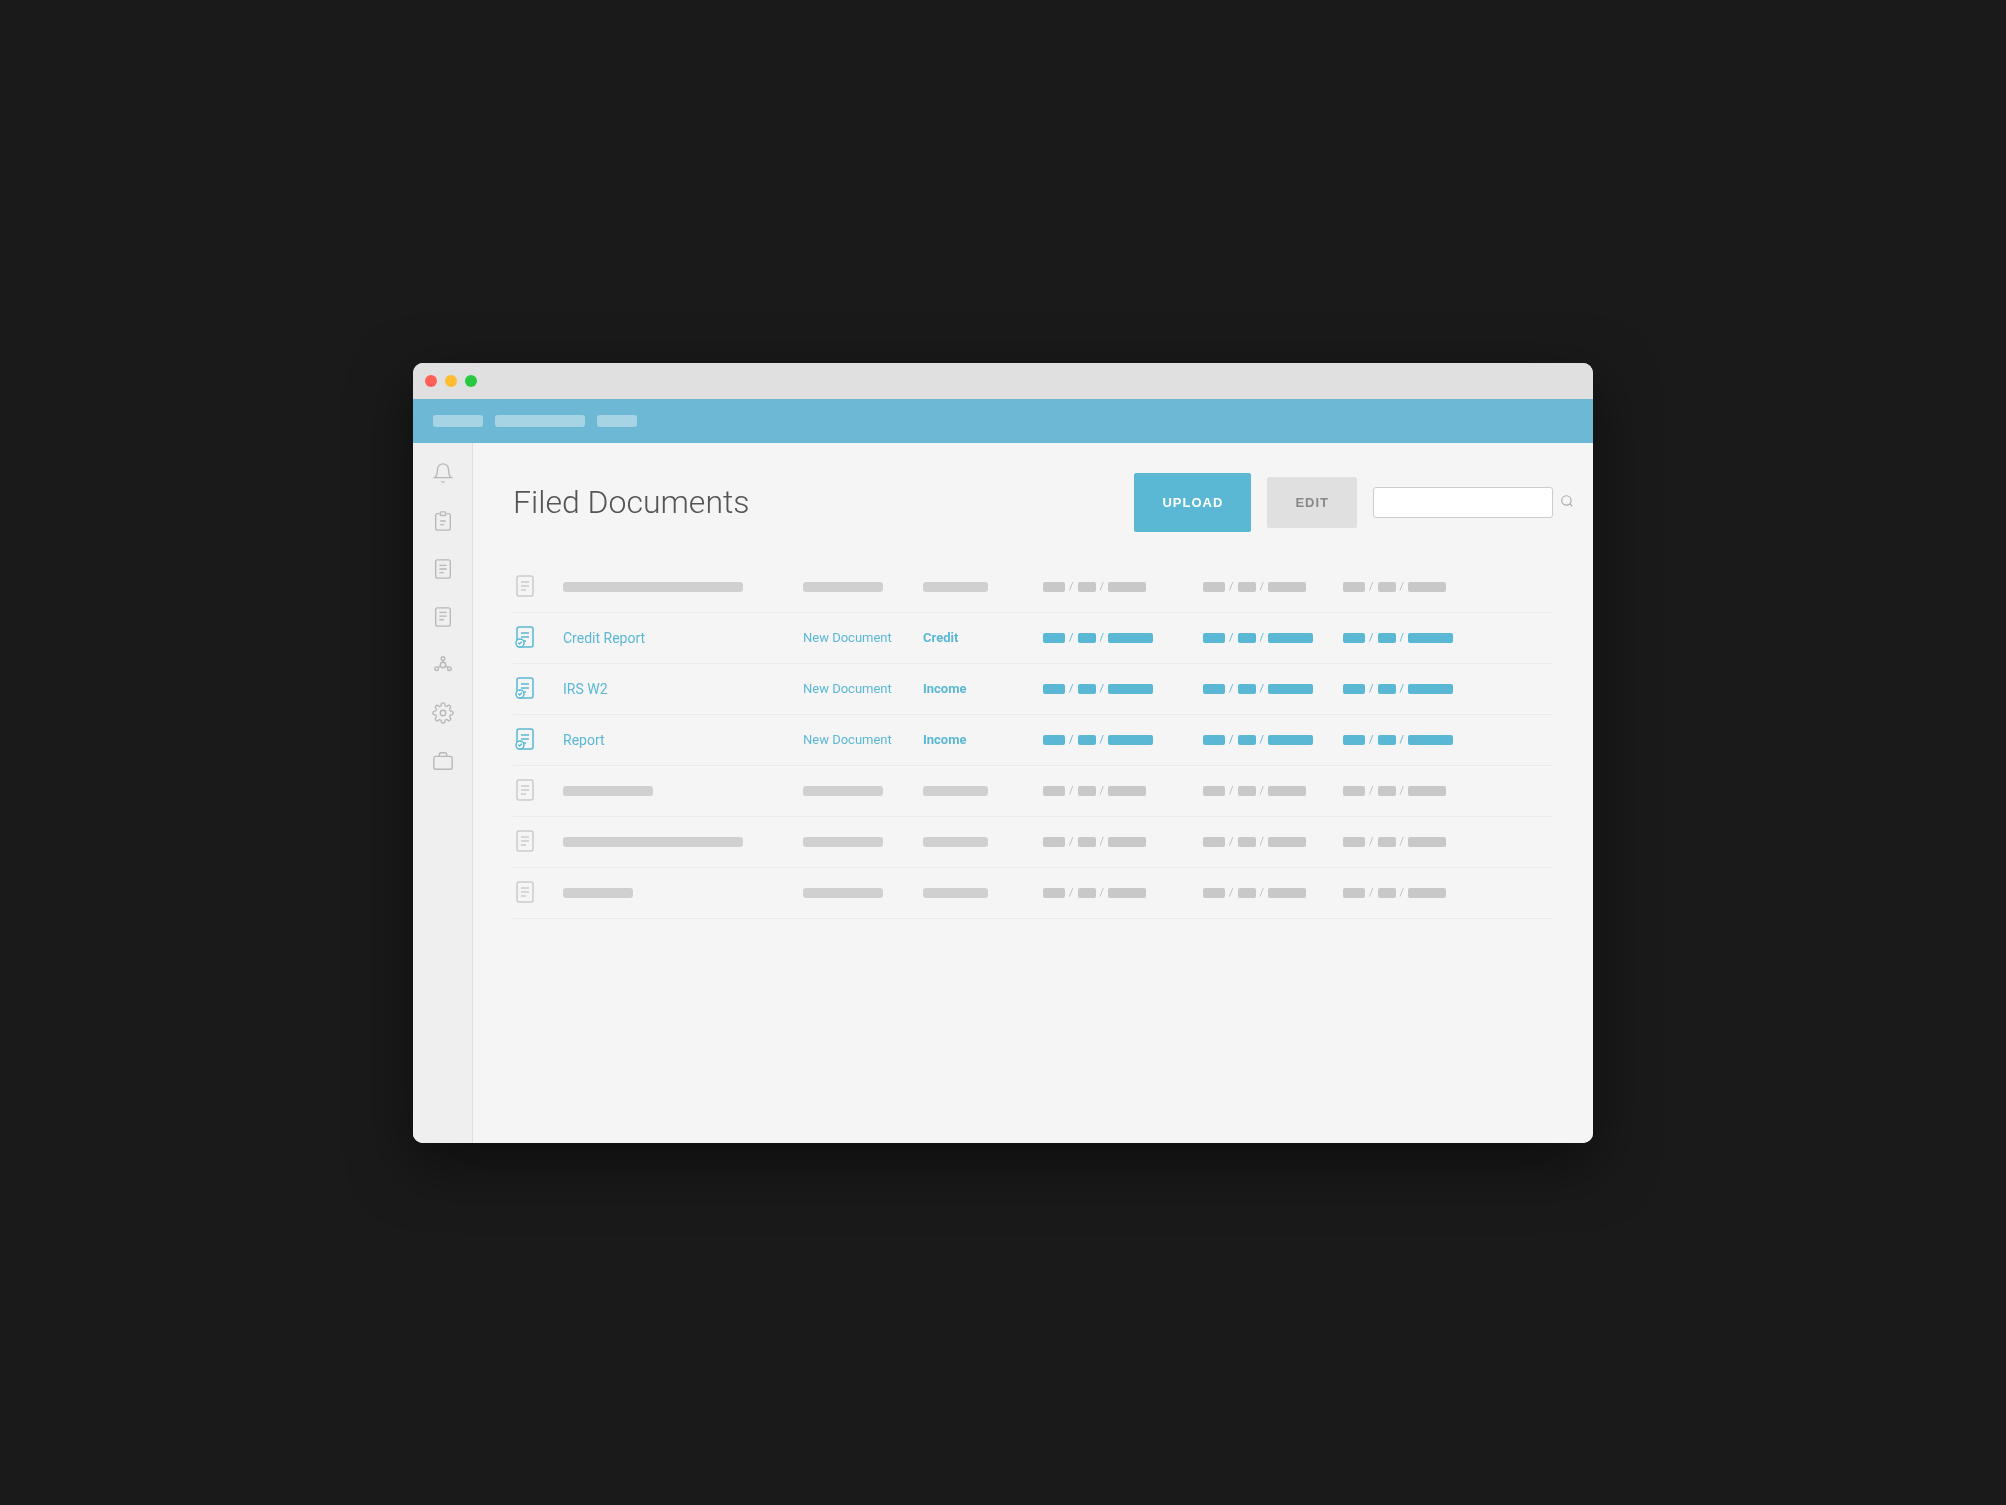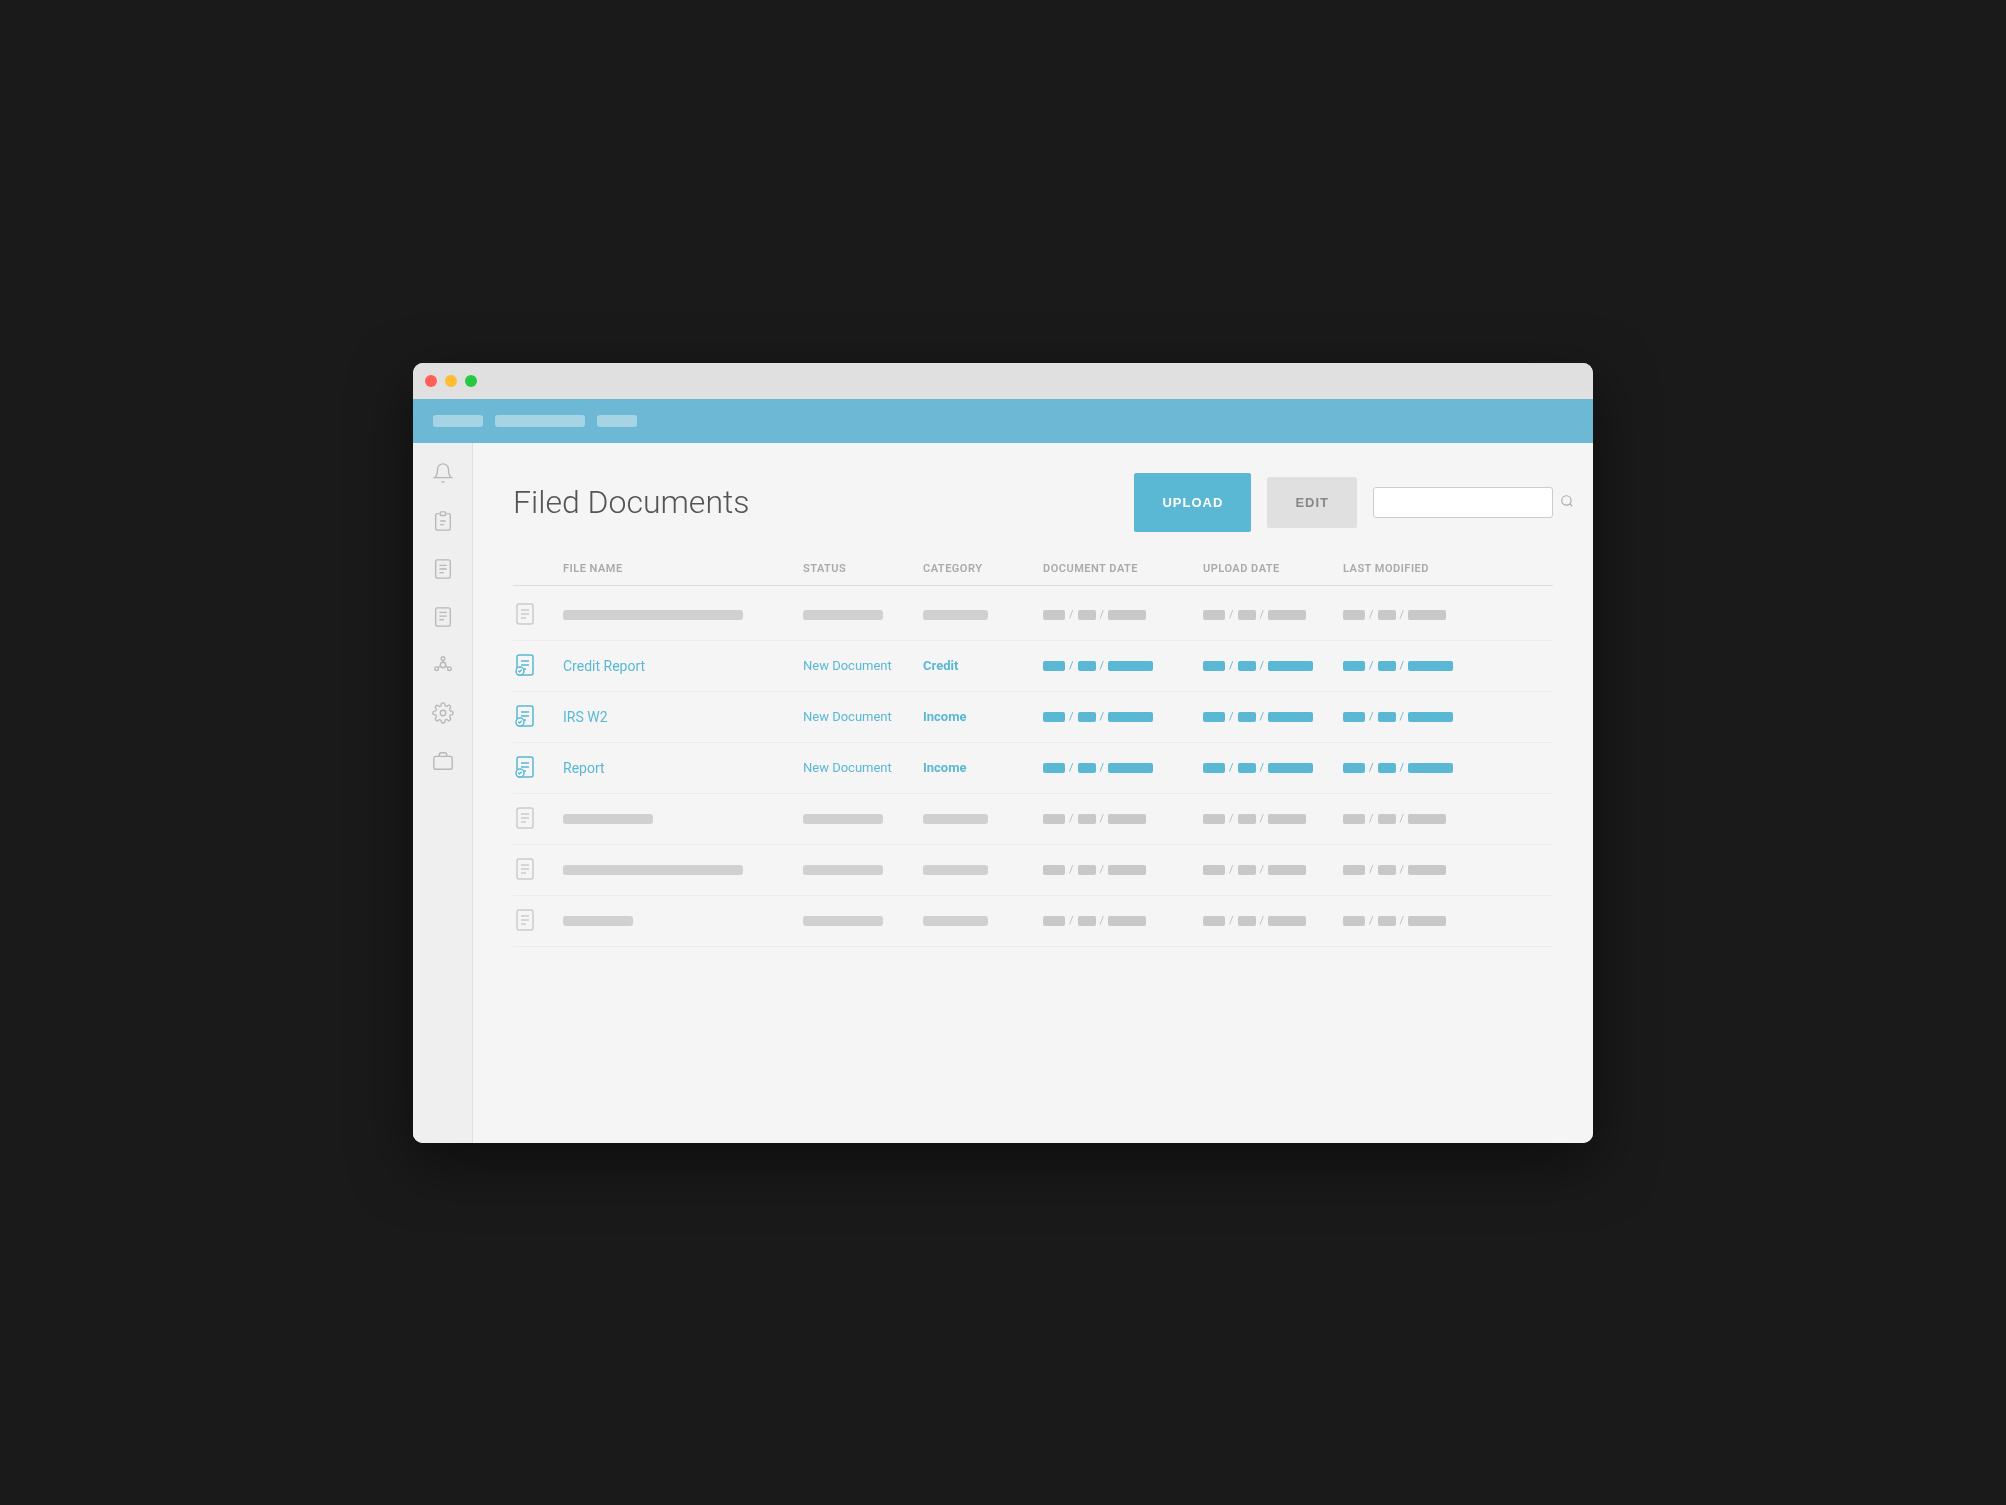--- a/index.html
+++ b/index.html
@@ -344,29 +344,20 @@
             <svg width="14" height="14" viewBox="0 0 24 24" fill="none" stroke="#aaa" stroke-width="2">
                 <circle cx="11" cy="11" r="8"></circle>
                 <line x1="21" y1="21" x2="16.65" y2="16.65"></line>
               </svg>
           </span>
         </div>
       </div>
 
       <div class="doc-table">
 
-        <div class="table-header">
-          <div class="th"></div>
-          <div class="th">FILE NAME</div>
-          <div class="th">STATUS</div>
-          <div class="th">CATEGORY</div>
-          <div class="th">DOCUMENT DATE</div>
-          <div class="th">UPLOAD DATE</div>
-          <div class="th">LAST MODIFIED</div>
-        </div>
 
         <div class="table-row">
           <div class="row-icon">
             <svg viewBox="0 0 24 24" stroke="#ccc">
                 <rect x="4" y="2" width="16" height="20" rx="2"></rect>
                 <path d="M8 8h8M8 12h8M8 16h5"></path>
               </svg>
           </div>
           <div class="file-name-placeholder"></div>
           <div class="status-placeholder"></div>

